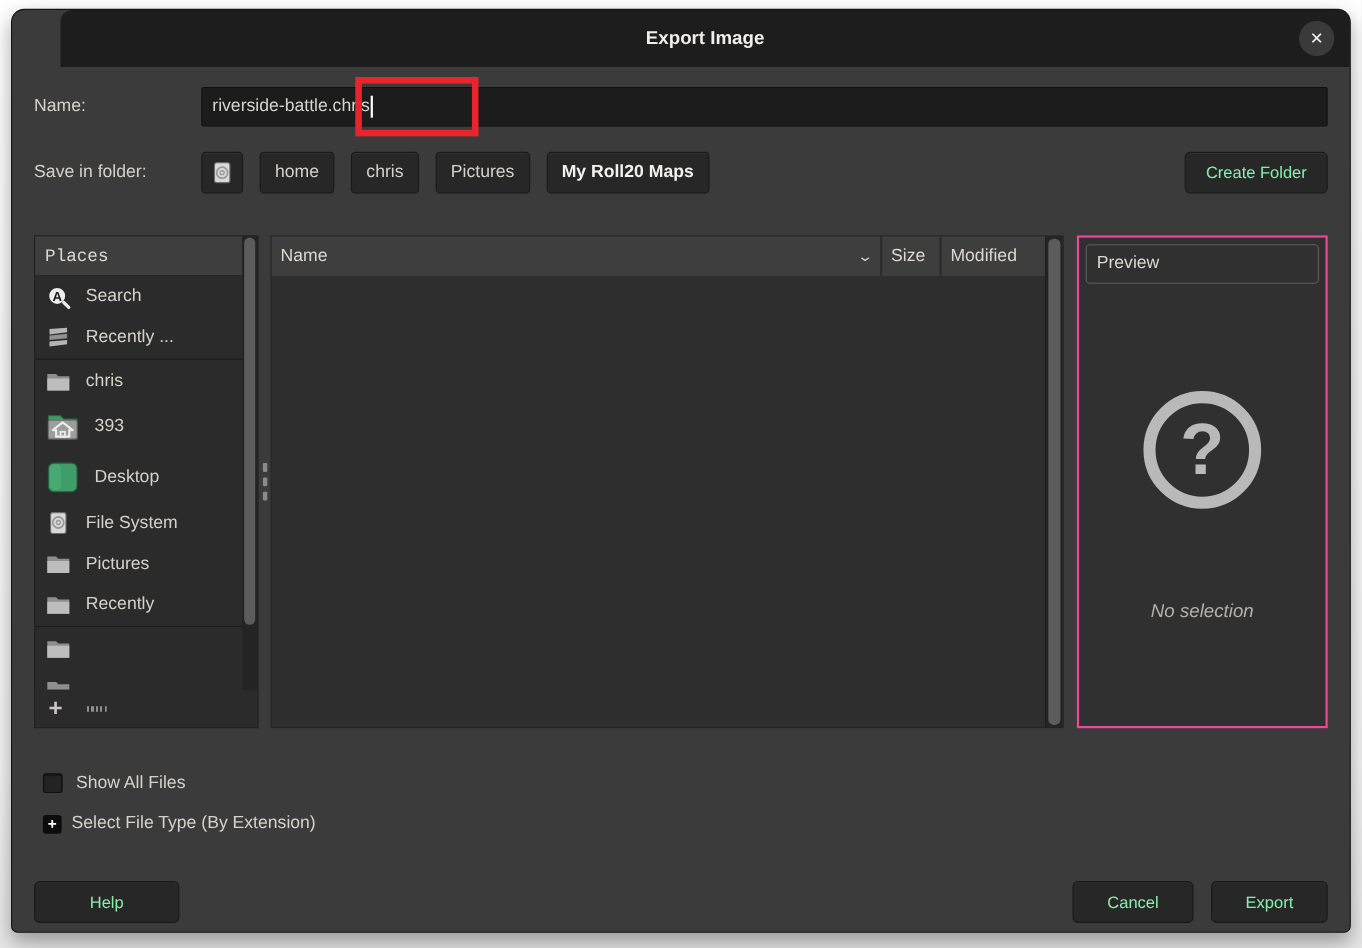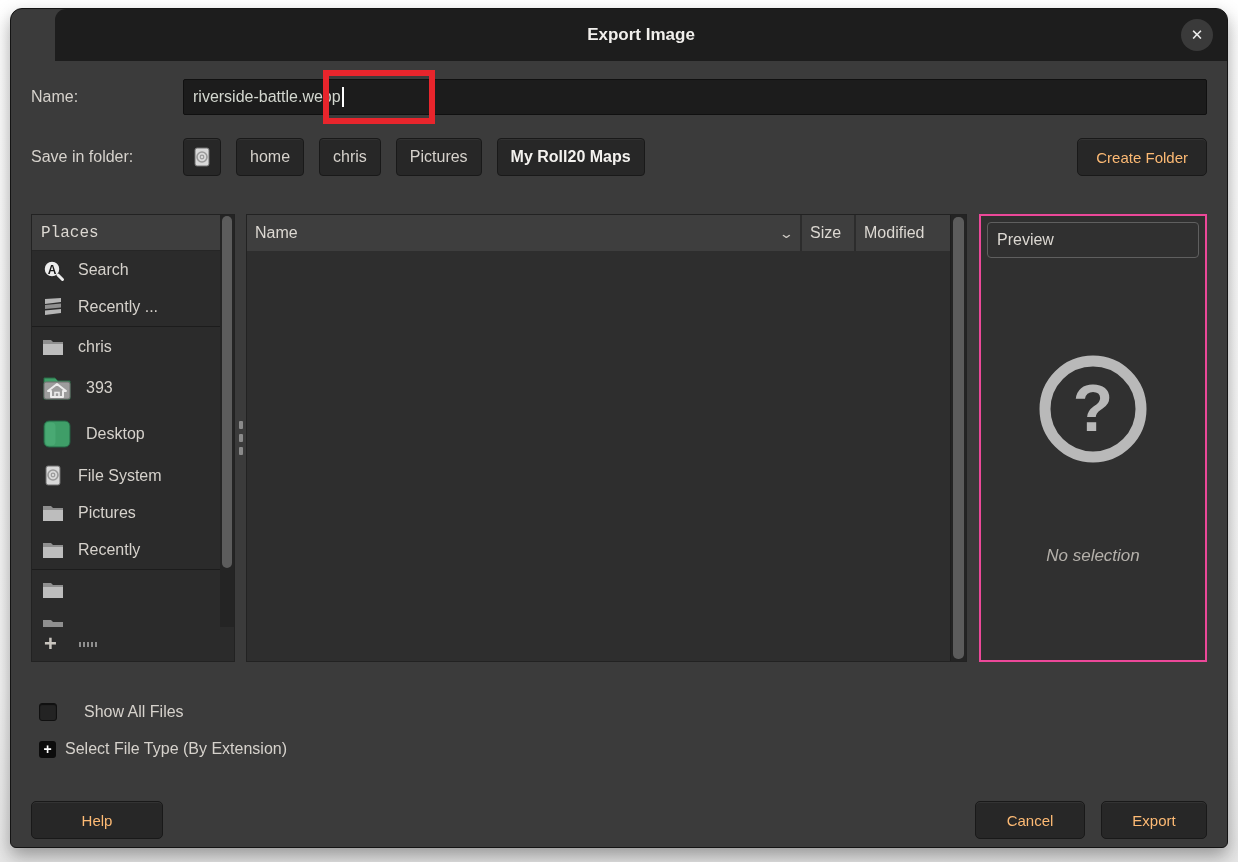--- a/index.html
+++ b/index.html
@@ -48,21 +48,21 @@
     height:38px; background:#272727; border:1px solid #191919; border-radius:4px;
     display:flex; align-items:center; justify-content:center; padding:0 13px;
     font-size:16px; color:#d6d2cc; box-shadow:inset 0 1px 0 rgba(255,255,255,.05);
   }
   .crumb.icon-only { width:38px; padding:0; }
   .crumb.current { font-weight:bold; color:#f4f2ef; }
   .spacer { flex:1; }
   .btn {
     height:38px; background:#272727; border:1px solid #191919; border-radius:5px;
     display:flex; align-items:center; justify-content:center; padding:0 18px;
-    font-size:15px; color:#fdba74; box-shadow:inset 0 1px 0 rgba(255,255,255,.06);
+    font-size:15px; color:#86efac; box-shadow:inset 0 1px 0 rgba(255,255,255,.06);
   }
   
   .main-row { position:absolute; left:20px; right:20px; top:205px; height:448px; display:flex; }
   
   .places-panel { width:204px; flex:none; display:grid; grid-template-columns:1fr 14px; grid-template-rows:36px 376px 1fr; background:#2b2b2b; border:1px solid #222; }
   .panel-header {
     background:#3e3e3e; display:flex; align-items:center; padding-left:9px;
     font-size:16px; color:#dcd8d2; border-bottom:1px solid #262626;font-family:Liberation Mono, monospace;
   }
   .places-list { overflow:hidden; }
@@ -91,21 +91,21 @@
   .list-scrollbar .v-thumb { top:2px; bottom:2px; }
   
   .preview-panel { width:228px; flex:none; margin-left:12px; background:#303030; border:2px solid #ec4899; padding:6px; display:flex; flex-direction:column; align-items:center; }
   .preview-header {
     align-self:stretch; height:36px; border:1px solid #5f5f5f; border-radius:4px;
     display:flex; align-items:center; padding-left:9px; font-size:16px; color:#dcd8d2;
   }
   .q-icon { margin-top:92px; }
   .no-selection { margin-top:78px; font-style:italic; font-size:17px; color:#b4b0aa; }
   
-  .opt-row { position:absolute; left:28px; display:flex; align-items:center; gap:27px; }
+  .opt-row { position:absolute; left:28px; display:flex; align-items:center; gap:12px; }
   .checkbox { width:18px; height:18px; background:#232323; border:1px solid #101010; border-radius:3px; box-shadow:inset 0 1px 1px rgba(0,0,0,.6); }
   .opt-label { font-size:16px; color:#d6d2cc; }
   .expander-icon {
     width:17px; height:17px; background:#0c0c0c; border-radius:3px; color:#ffffff;
     display:flex; align-items:center; justify-content:center; font-size:14px; font-weight:bold; line-height:1;
   }
   
   .action-row { position:absolute; left:20px; right:20px; top:792px; height:38px; display:flex; align-items:center; }
   .btn.help { width:132px; }
   .btn.cancel { width:110px; margin-left:auto; }
@@ -118,21 +118,21 @@
 <div class="window">
 
   <div class="titlebar">
     <span class="title">Export Image</span>
     <span class="close-btn">✕</span>
   </div>
 
   <div class="name-row">
     <span class="field-label">Name:</span>
     <div class="name-entry">
-      <span>riverside-battle.webp</span>
+      <span>riverside-battle.chris</span>
         <span class="caret"></span>
     </div>
   </div>
   <div class="annotation-box"></div>
 
   <div class="folder-row">
     <span class="field-label">Save in folder:</span>
     <div class="crumbs">
       <div class="crumb icon-only">
         <span>

